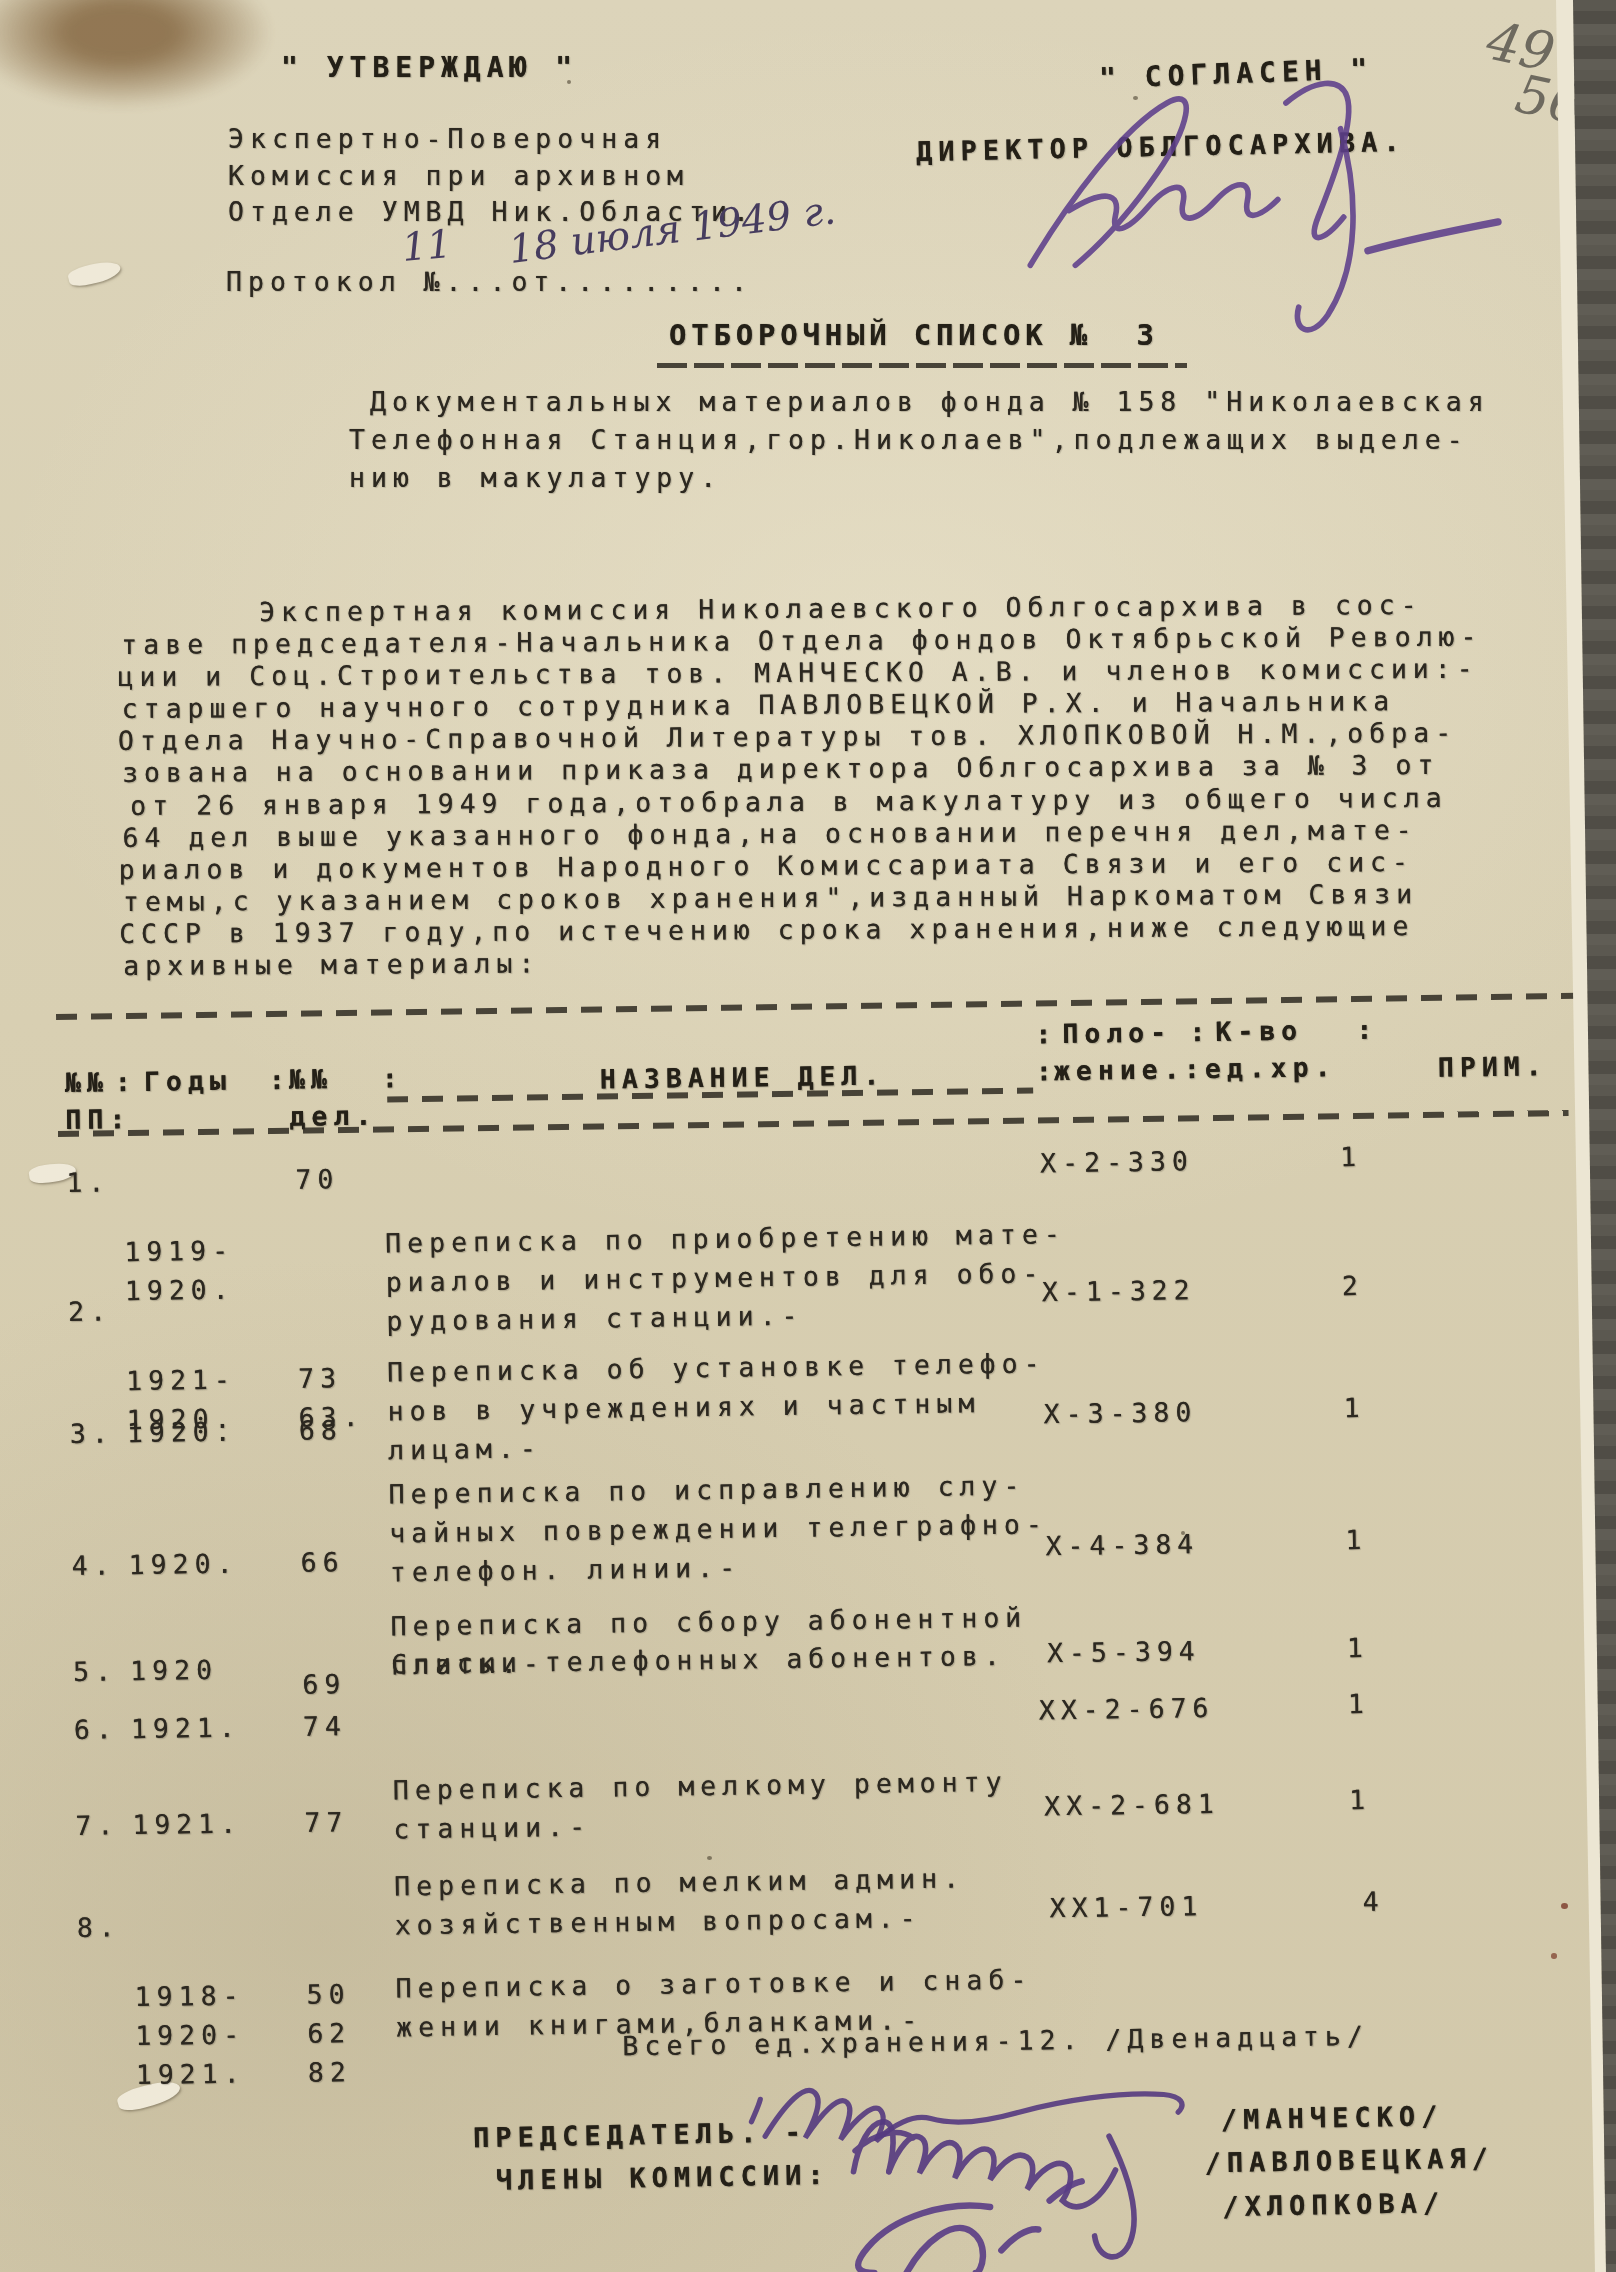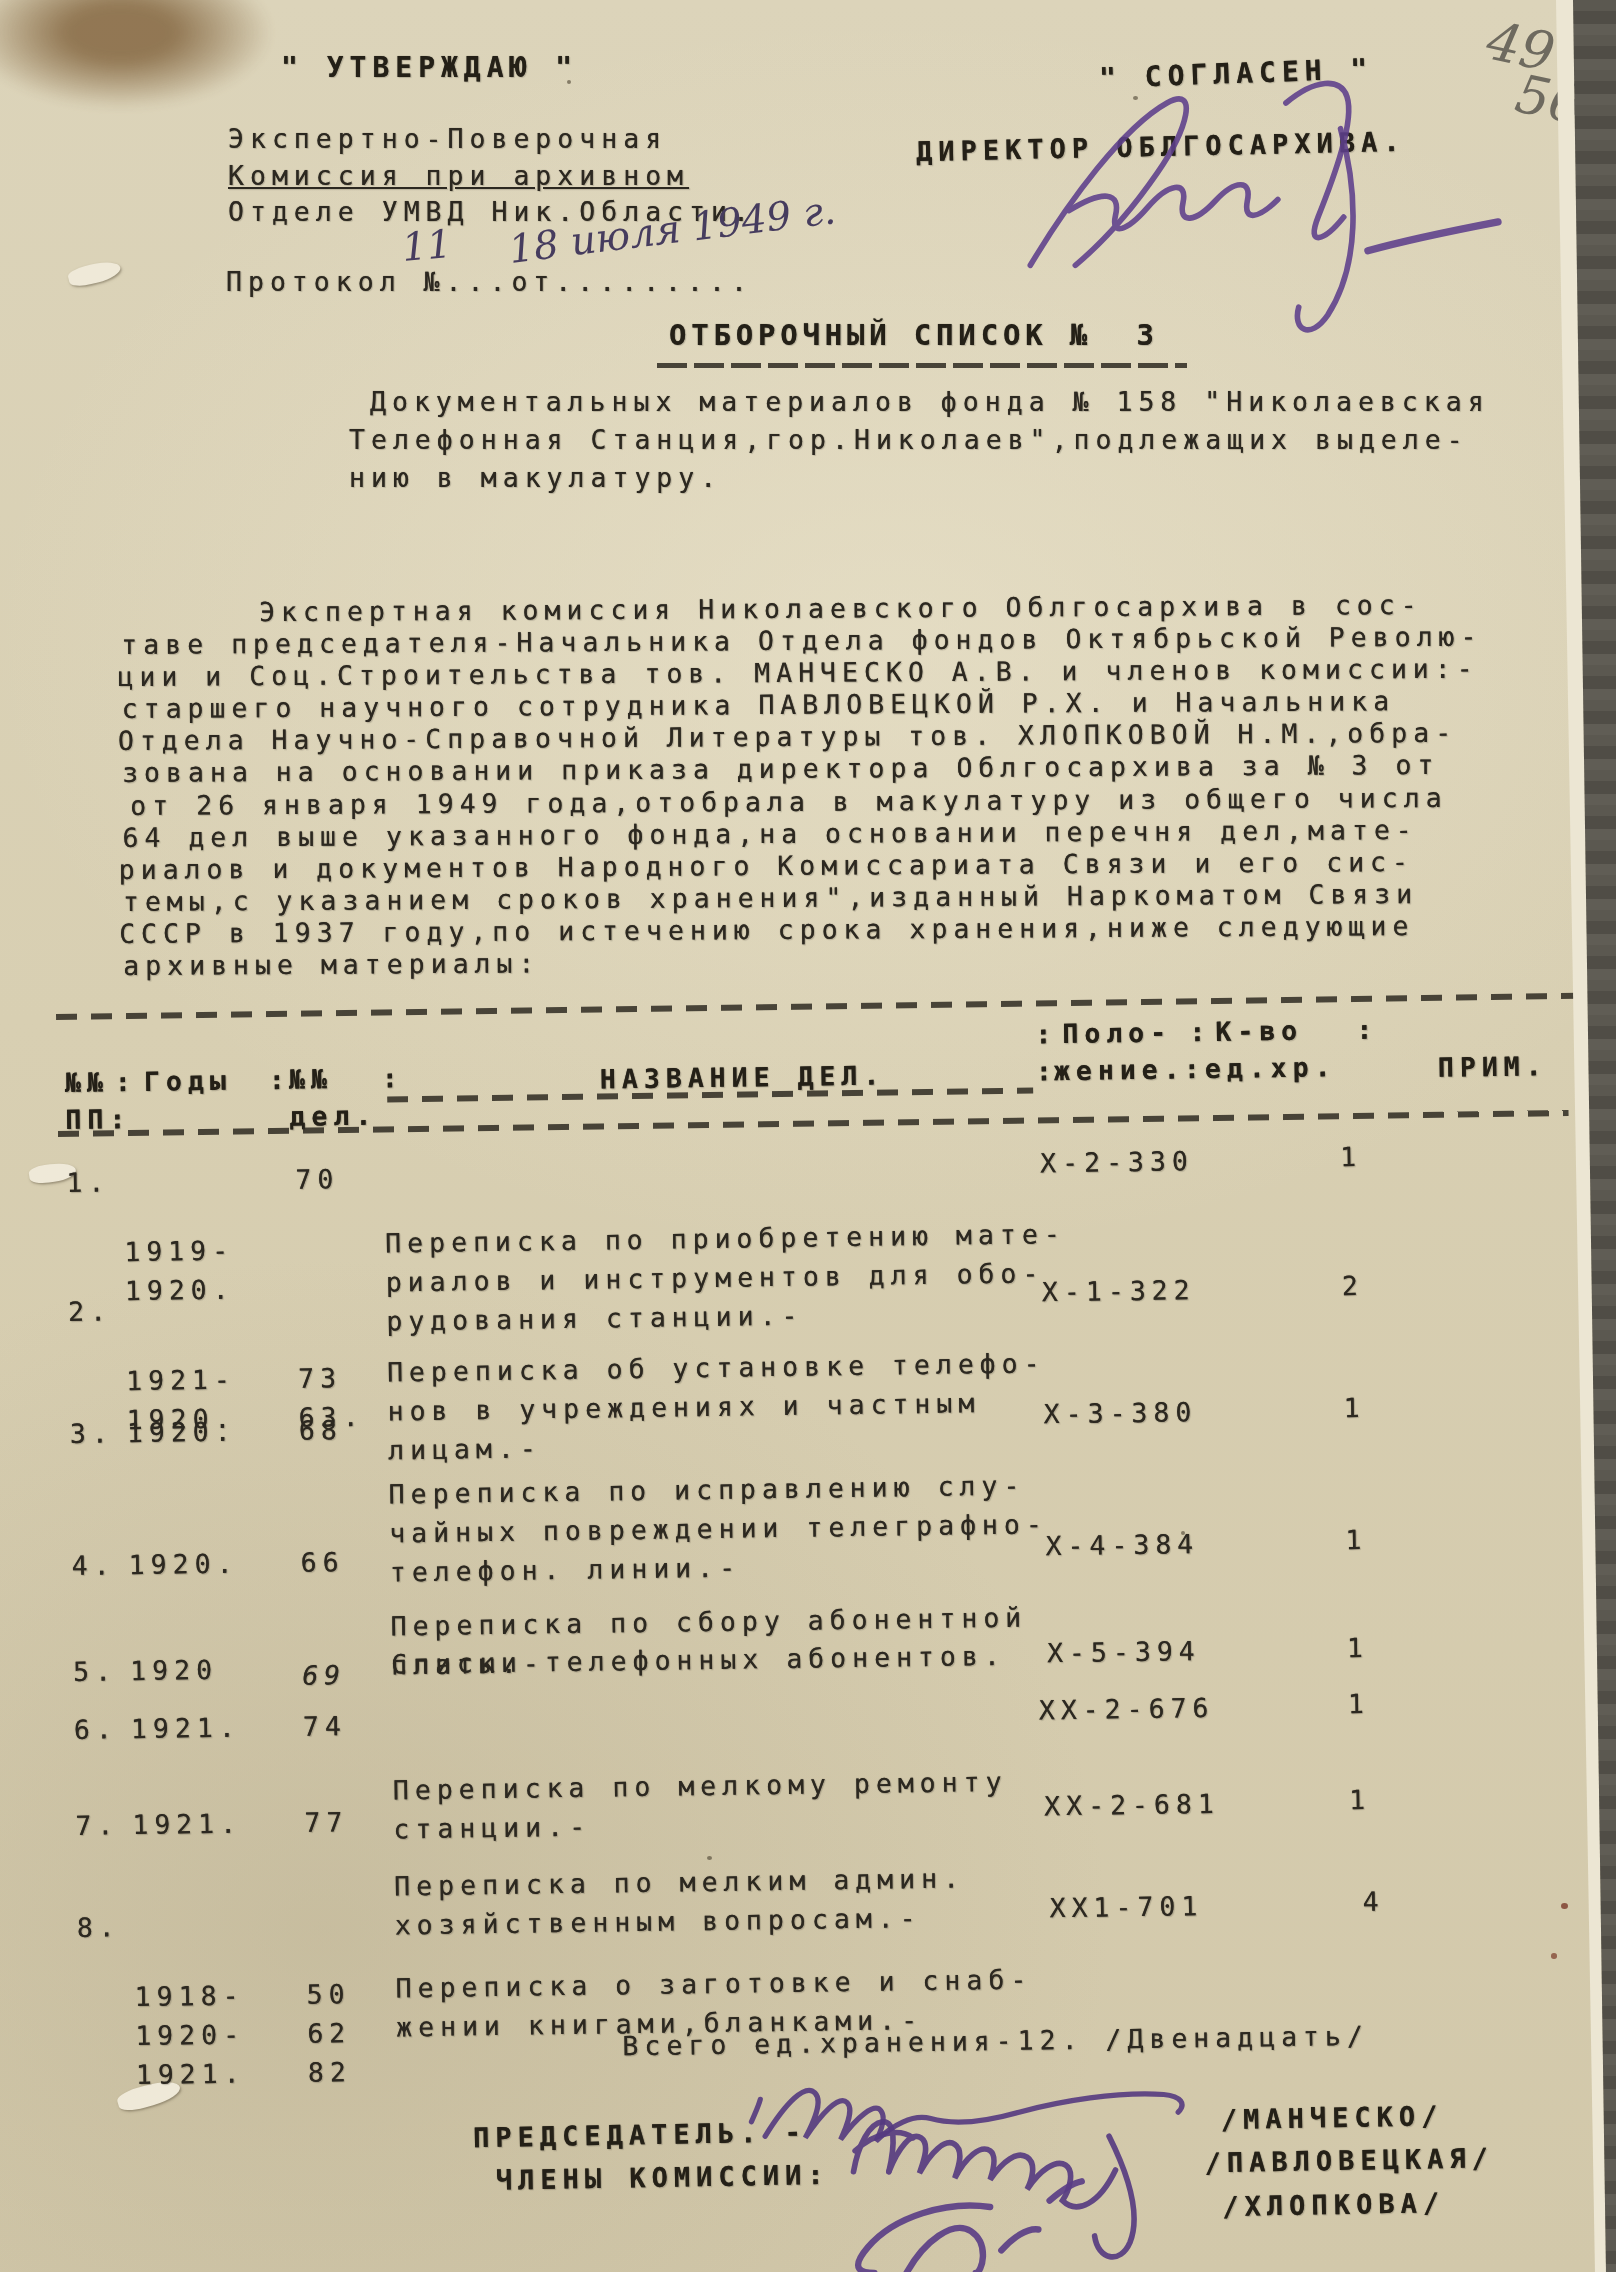--- a/index.html
+++ b/index.html
@@ -41,21 +41,21 @@
     <div class="speck" style="left:1551px;top:1953px;width:5.6px;height:5.6px;background:rgba(122,58,42,.7);"></div>
 
     <span class="tw b" style="left:281px;top:50px;font-size:28px;">" УТВЕРЖДАЮ "</span>
     <span class="tw b" style="left:1099px;top:56px;font-size:28px;transform:rotate(-2deg);">" СОГЛАСЕН "</span>
     <span class="tw b" style="left:916px;top:129px;font-size:27px;transform:rotate(-1.2deg);">ДИРЕКТОР ОБЛГОСАРХИВА.</span>
 
     <span class="pencil" style="left:1487px;top:16px;font-size:53px;transform:rotate(12deg);">49</span>
     <span class="pencil" style="left:1516px;top:69px;font-size:53px;transform:rotate(12deg);">56</span>
 
     <span class="tw" style="left:228px;top:121px;">Экспертно-Поверочная</span>
-    <span class="tw" style="left:228px;top:158px;text-decoration:underline;">Комиссия при архивном</span>
+    <span class="tw" style="left:228px;top:158px;">Комиссия при архивном</span>
     <span class="tw" style="left:228px;top:194px;">Отделе УМВД Ник.Области.</span>
 
     <span class="tw" style="left:226px;top:264px;">Протокол №...от.........</span>
     <span class="hand" style="left:402px;top:223px;font-size:39px;transform:rotate(-5deg);">11</span>
     <span class="hand" style="left:508px;top:207px;font-size:39px;transform:rotate(-7deg);">18 июля 1949 г.</span>
 
     <span class="tw b" style="left:669px;top:318px;font-size:29px;letter-spacing:4.8px;">ОТБОРОЧНЫЙ СПИСОК №  3</span>
     <div class="dash" style="left:657px;top:363px;width:530px;height:4.8px;background:repeating-linear-gradient(90deg,#2e2a21 0 30.5px,transparent 30.5px 37px);"></div>
 
     <span class="tw" style="left:370px;top:384px;">Документальных материалов фонда № 158 "Николаевская</span>
@@ -144,21 +144,21 @@
         <div class="cell tw" style="left:293px;top:0;"><div class="row-line">66</div></div>
         <div class="cell tw" style="left:382px;top:-4.8px;">
           <div class="row-line">Переписка по сбору абонентной</div><div class="row-line">платы.-</div></div>
         <div class="cell tw" style="left:1038px;top:-6.4px;"><div class="row-line">Х-4-384</div></div>
         <div class="cell tw" style="left:1338px;top:-8px;"><div class="row-line">1</div></div>
       </div>
 
       <div class="cell" style="left:0;top:638px;width:1617px;">
         <div class="cell tw" style="left:64px;top:0;"><div class="row-line">5.</div></div>
         <div class="cell tw" style="left:121px;top:0;"><div class="row-line">1920</div></div>
-        <div class="cell tw" style="left:293px;top:7px;font-style:italic;"><div class="row-line">69</div></div>
+        <div class="cell tw" style="left:293px;top:16px;"><div class="row-line">69</div></div>
         <div class="cell tw" style="left:382px;top:-3.2px;"><div class="row-line">Списки телефонных абонентов.</div></div>
         <div class="cell tw" style="left:1038px;top:-4.8px;"><div class="row-line">Х-5-394</div></div>
         <div class="cell tw" style="left:1338px;top:-6.4px;"><div class="row-line">1</div></div>
       </div>
 
       <div class="cell" style="left:0;top:696px;width:1617px;">
         <div class="cell tw" style="left:64px;top:0;"><div class="row-line">6.</div></div>
         <div class="cell tw" style="left:121px;top:0;"><div class="row-line">1921.</div></div>
         <div class="cell tw" style="left:293px;top:0;"><div class="row-line">74</div></div>
         <div class="cell tw" style="left:382px;top:-4.8px;">

